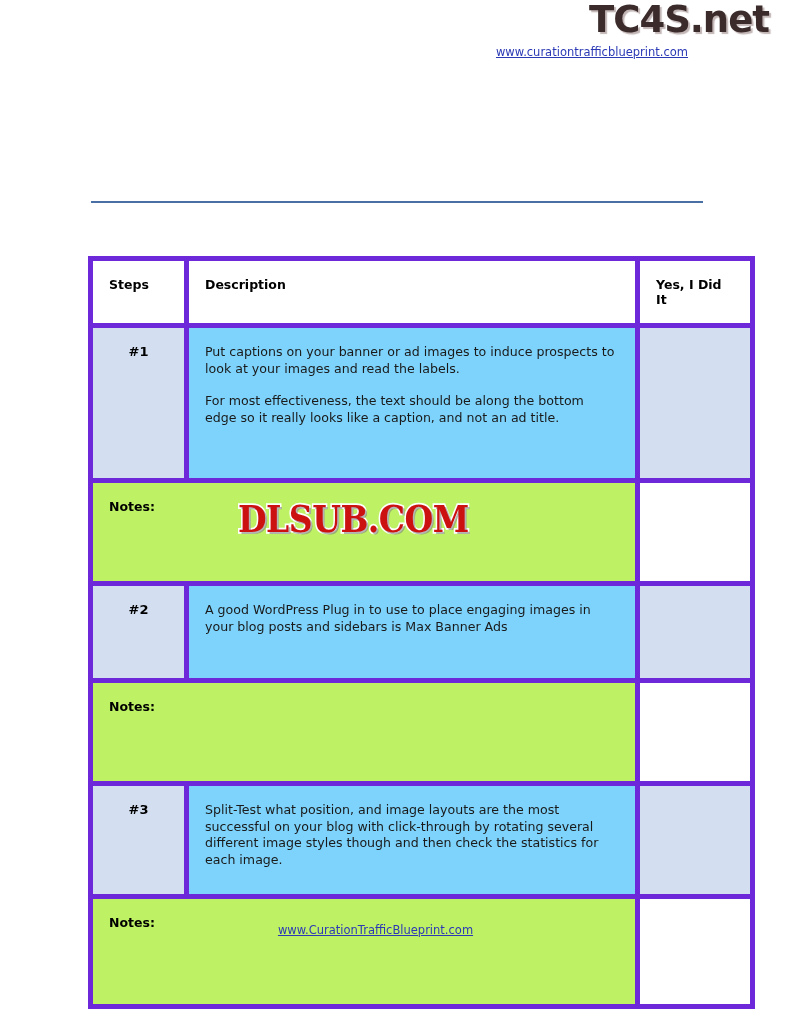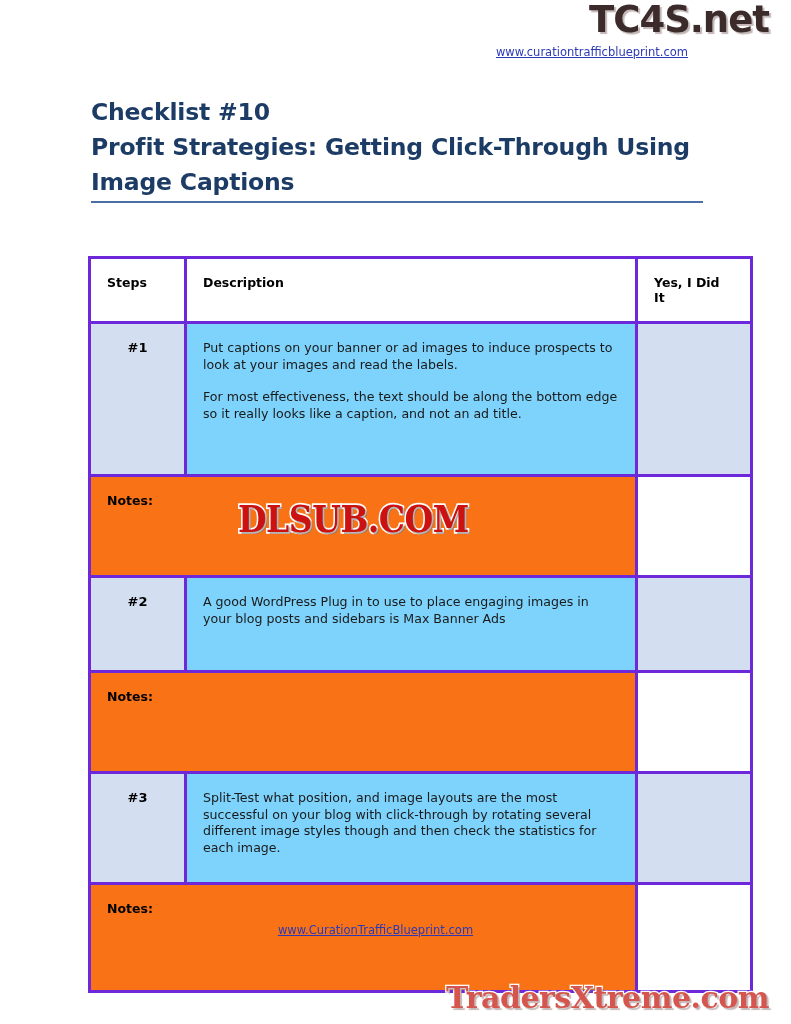--- a/index.html
+++ b/index.html
@@ -96,21 +96,21 @@
     position: absolute;
     left: 88px;
     top: 256px;
     width: 662px;
     border-collapse: collapse;
     table-layout: fixed;
     font-family: "DejaVu Sans", sans-serif;
   }
   .checklist-table td,
   .checklist-table th {
-    border: 3px solid #6d28d9;
+    border: 5px solid #6d28d9;
     vertical-align: top;
     padding: 16px;
   }
   .col-steps   { width: 96px; }
   .col-desc    { width: 451px; }
   .col-yes     { width: 115px; }
 
   .hdr-cell {
     background: #ffffff;
     font-weight: bold;
@@ -141,21 +141,21 @@
     background: #d3dff0;
   }
   .row-desc-cell p {
     margin: 0;
   }
   .row-desc-cell p + p {
     margin-top: 16px;
   }
 
   .notes-cell {
-    background: #f97316;
+    background: #bef264;
     font-weight: bold;
     font-size: 12.5px;
     color: #000000;
     padding: 7px 8px 8px 9px;
   }
   .notes-yes-cell {
     background: #ffffff;
   }
 
   .h-r1  { height: 118px; }
@@ -236,25 +236,20 @@
 </head>
 <body>
 
 <div class="page">
 
   <div class="brand-block">
     <span class="brand-logo">TC4S.net</span>
     <a class="brand-url" href="#">www.curationtrafficblueprint.com</a>
   </div>
 
-  <div class="title-wrap">
-    <div class="title-line">Checklist #10</div>
-    <div class="title-line">Profit Strategies: Getting Click-Through Using</div>
-    <div class="title-line">Image Captions</div>
-  </div>
   <div class="title-rule"></div>
 
 
   <table class="checklist-table">
     <colgroup>
       <col class="col-steps">
       <col class="col-desc">
       <col class="col-yes">
     </colgroup>
     <thead>
@@ -308,15 +303,14 @@
 
     </tbody>
   </table>
 
   <div class="watermark-mid">DLSUB.COM</div>
 
   <div class="footer-wrap">
     <a class="footer-url" href="#">www.CurationTrafficBlueprint.com</a>
   </div>
 
-  <div class="watermark-bottom">TradersXtreme.com</div>
 
 </div>
 
 </body></html>

